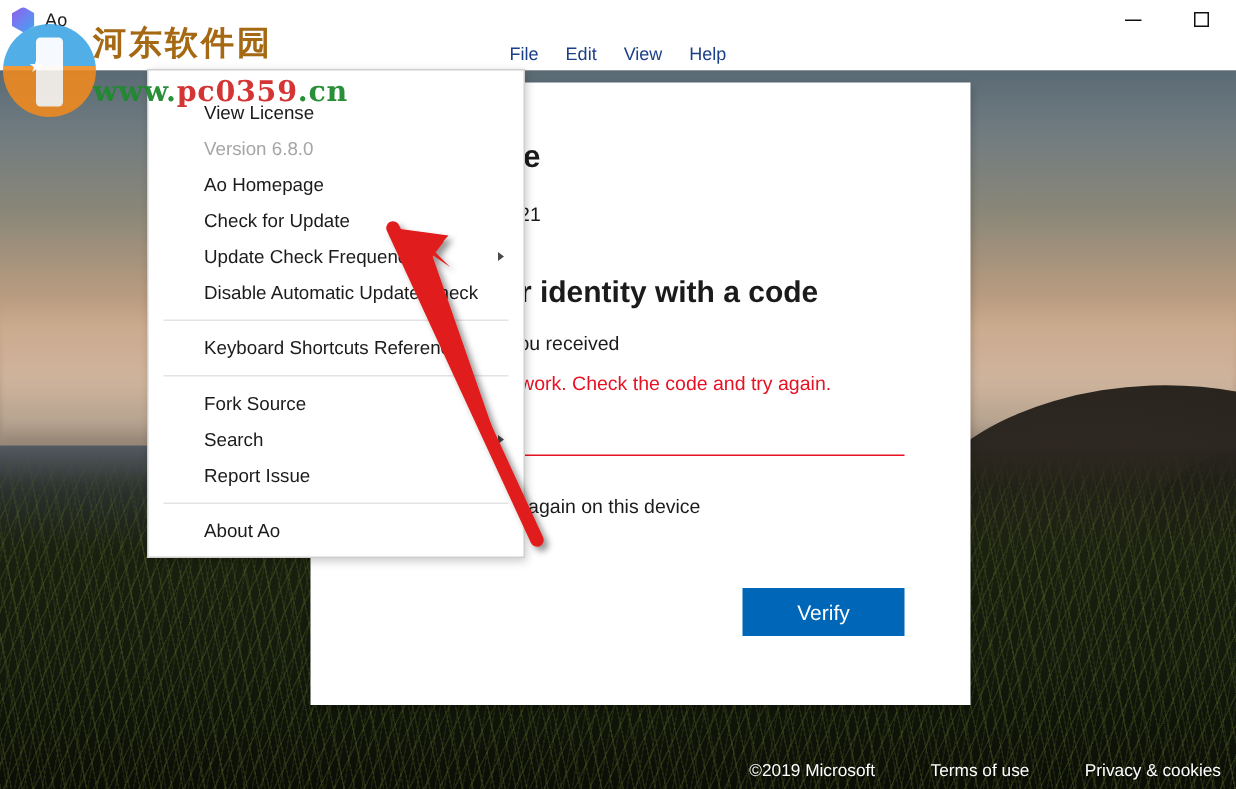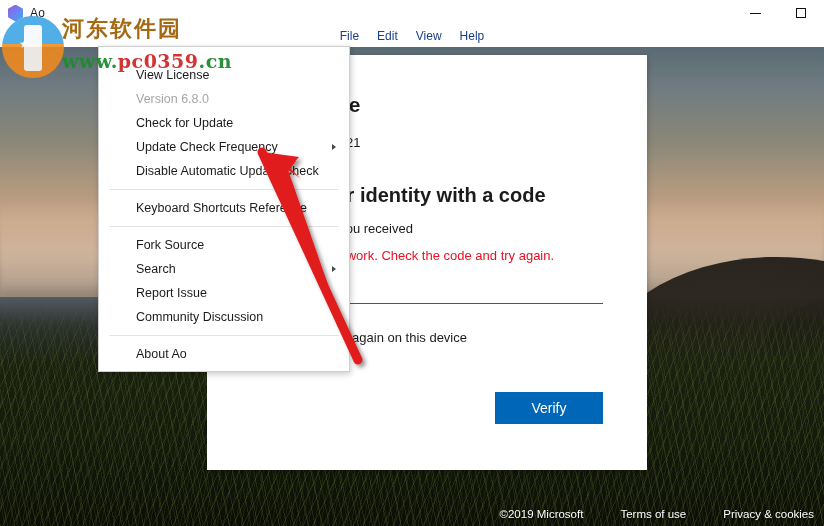--- a/index.html
+++ b/index.html
@@ -313,36 +313,36 @@
       </div>
       <div id="dlg-actions">
         <button id="verify-button">Verify</button>
       </div>
     </div>
   </div>
 
   <div id="help-menu">
     <div class="menu-item">View License</div>
     <div class="menu-item disabled">Version 6.8.0</div>
+    <div class="menu-item">Ao Homepage</div>
     <div class="menu-item">Check for Update</div>
     <div class="menu-item">
       <span>Update Check Frequency</span>
       <span class="submenu-arrow"></span>
     </div>
     <div class="menu-item">Disable Automatic Update Check</div>
     <div class="menu-sep"></div>
     <div class="menu-item">Keyboard Shortcuts Reference</div>
     <div class="menu-sep"></div>
     <div class="menu-item">Fork Source</div>
     <div class="menu-item">
       <span>Search</span>
       <span class="submenu-arrow"></span>
     </div>
     <div class="menu-item">Report Issue</div>
-    <div class="menu-item">Community Discussion</div>
     <div class="menu-sep"></div>
     <div class="menu-item">About Ao</div>
   </div>
 
   <svg id="annotation-arrow" viewBox="0 0 824 526" xmlns="http://www.w3.org/2000/svg">
     <defs>
       <filter id="arrowShadow" x="-20%" y="-20%" width="150%" height="150%">
         <feDropShadow dx="3" dy="3" stdDeviation="2.2" flood-color="#000" flood-opacity="0.42"></feDropShadow>
       </filter>
     </defs>

